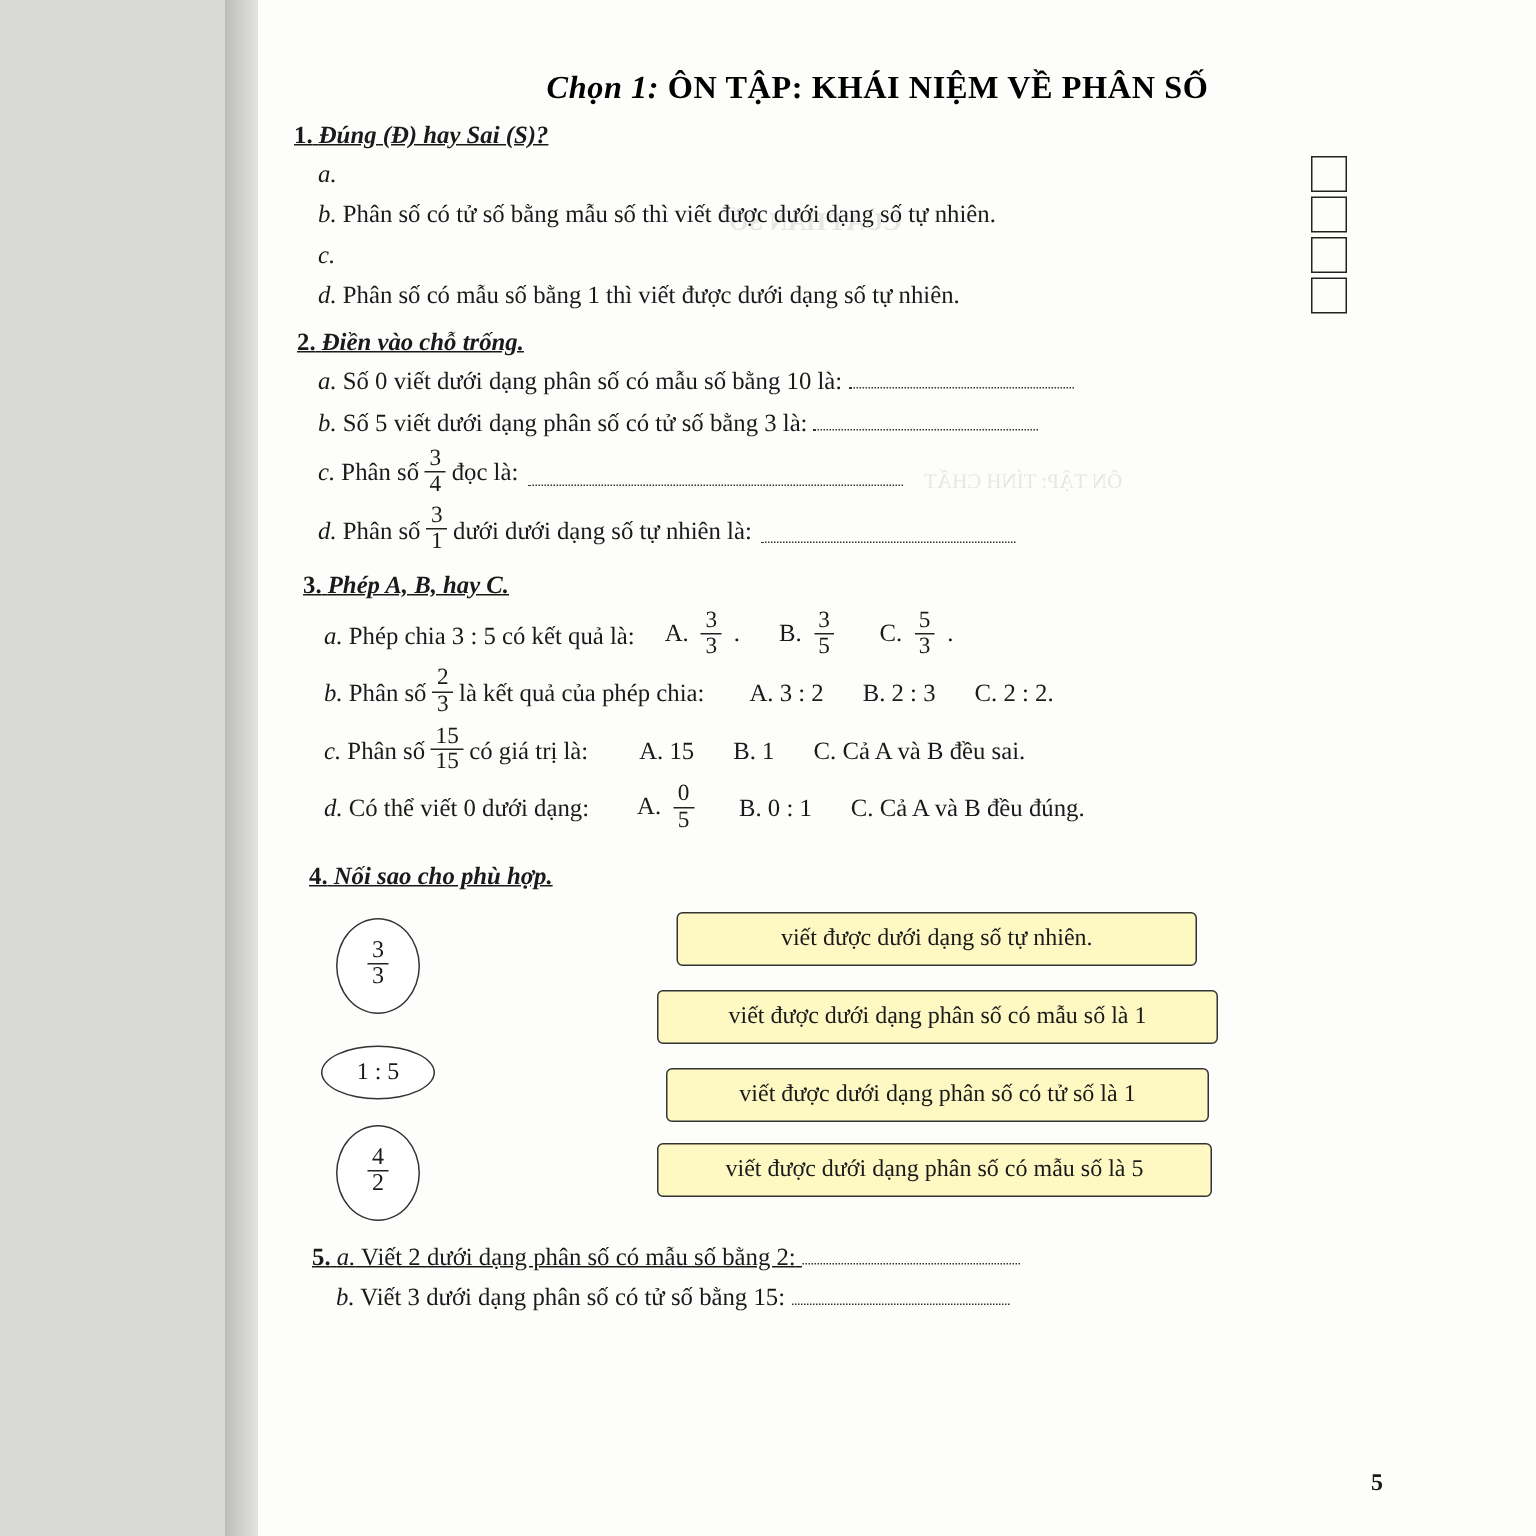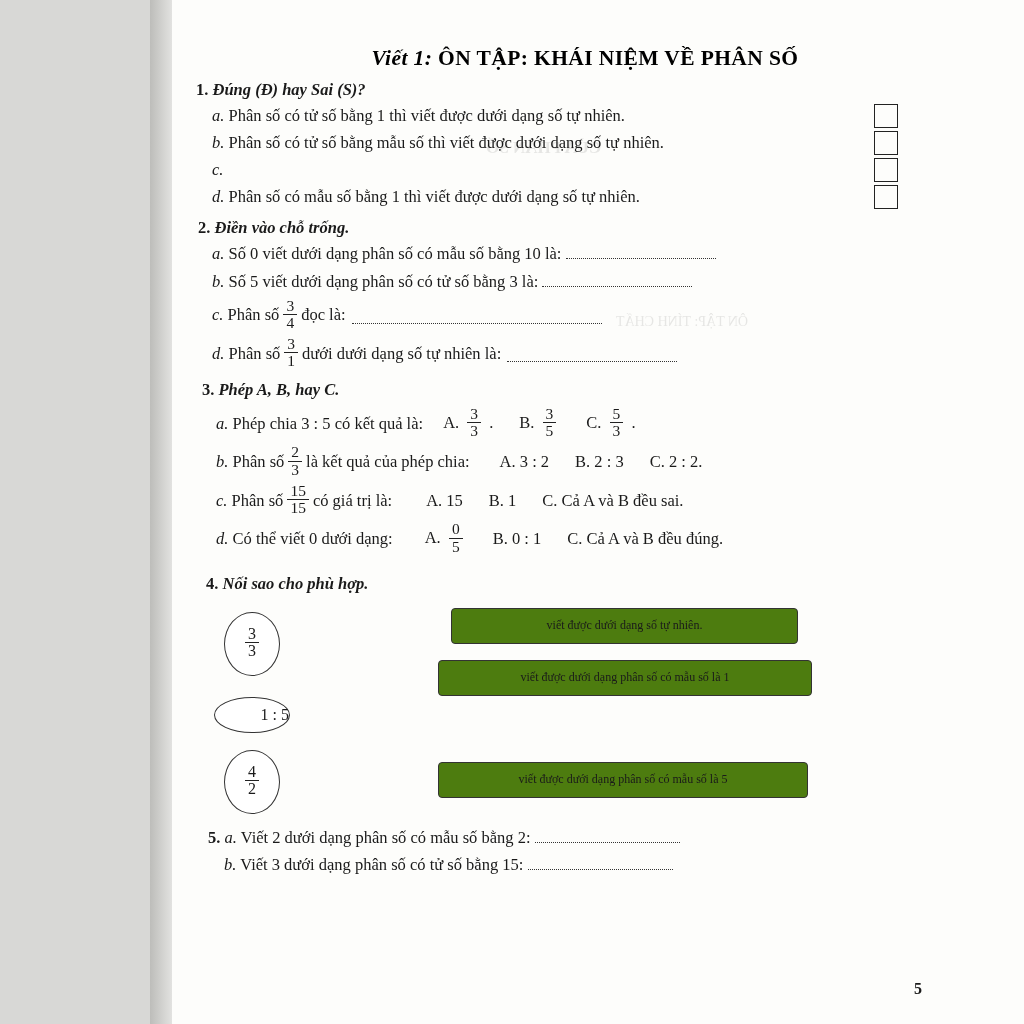--- a/index.html
+++ b/index.html
@@ -59,20 +59,21 @@
     margin: 0 0 2px 0;
     font-size: 16.5px;
     line-height: 1.52;
     position: relative;
   }
   .q-head {
     font-style: italic;
     font-weight: bold;
     margin-top: 6px;
     margin-bottom: 1px;
+    text-decoration: underline;
   }
   .q-head .num { font-style: normal; font-weight: bold; }
   .indent1 { padding-left: 26px; }
   .indent2 { padding-left: 30px; }
   .letter { font-style: italic; }
 
   .row {
     display: flex;
     align-items: center;
   }
@@ -124,30 +125,30 @@
   .oval {
     position: absolute;
     border: 1.4px solid #333;
     border-radius: 50%;
     display: flex;
     align-items: center;
     justify-content: center;
     background: #fff;
   }
   .oval.tall { width: 54px; height: 62px; }
-  .oval.flat { width: 74px; height: 34px; justify-content: flex-end; }
+  .oval.flat { width: 74px; height: 34px; }
   .box-r {
     position: absolute;
     border: 1.4px solid #333;
     border-radius: 4px;
     display: flex;
     align-items: center;
     justify-content: center;
-    font-size: 12px;
-    background: #4d7c0f;
+    font-size: 16px;
+    background: #fef9c3;
     height: 34px;
   }
 
   .pagenum {
     position: absolute;
     right: 62px;
     bottom: 42px;
     font-weight: bold;
     font-size: 16px;
   }
@@ -170,32 +171,31 @@
 <div class="gutter"></div>
 <div class="gutter-shade"></div>
 
 <div class="page">
   <div class="sheet">
 
     <div class="bleed big" style="left:300px; top:92px;">CỦA PHÂN SỐ</div>
     <div class="bleed" style="left:430px; top:268px;">ÔN TẬP: TÍNH CHẤT</div>
 
     <div class="title">
-      <span class="lesson">Viết 1:</span>
+      <span class="lesson">Chọn 1:</span>
       <span>ÔN TẬP: KHÁI NIỆM VỀ PHÂN SỐ</span>
     </div>
 
     <div class="line q-head" style="padding-left:10px;">
       <span class="num">1.</span>
       <span>Đúng (Đ) hay Sai (S)?</span>
     </div>
 
     <div class="line indent1 row">
       <span class="letter">a.</span>&nbsp;
-      <span>Phân số có tử số bằng 1 thì viết được dưới dạng số tự nhiên.</span>
       <span class="checkbox"></span>
     </div>
     <div class="line indent1 row">
       <span class="letter">b.</span>&nbsp;
       <span>Phân số có tử số bằng mẫu số thì viết được dưới dạng số tự nhiên.</span>
       <span class="checkbox"></span>
     </div>
     <div class="line indent1 row">
       <span class="letter">c.</span>&nbsp;
       <span class="checkbox"></span>
@@ -342,24 +342,25 @@
       </div>
       <div class="oval tall" style="left:38px; top:148px;">
         <span class="frac" style="font-size:16px;">
           <span class="num">4</span>
           <span class="den">2</span>
         </span>
       </div>
 
       <div class="box-r" style="left:265px; top:6px; width:345px;">viết được dưới dạng số tự nhiên.</div>
       <div class="box-r" style="left:252px; top:58px; width:372px;">viết được dưới dạng phân số có mẫu số là 1</div>
+      <div class="box-r" style="left:258px; top:110px; width:360px;">viết được dưới dạng phân số có tử số là 1</div>
       <div class="box-r" style="left:252px; top:160px; width:368px;">viết được dưới dạng phân số có mẫu số là 5</div>
     </div>
 
-    <div class="line" style="padding-left:22px; margin-top:8px;">
+    <div class="line" style="padding-left:22px; margin-top:8px;text-decoration:underline;">
       <span class="num" style="font-weight:bold;">5.</span>
       <span class="letter">a.</span>
       <span>Viết 2 dưới dạng phân số có mẫu số bằng 2:</span>
       <span class="dots" style="width:145px;"></span>
     </div>
     <div class="line" style="padding-left:38px;">
       <span class="letter">b.</span>
       <span>Viết 3 dưới dạng phân số có tử số bằng 15:</span>
       <span class="dots" style="width:145px;"></span>
     </div>

